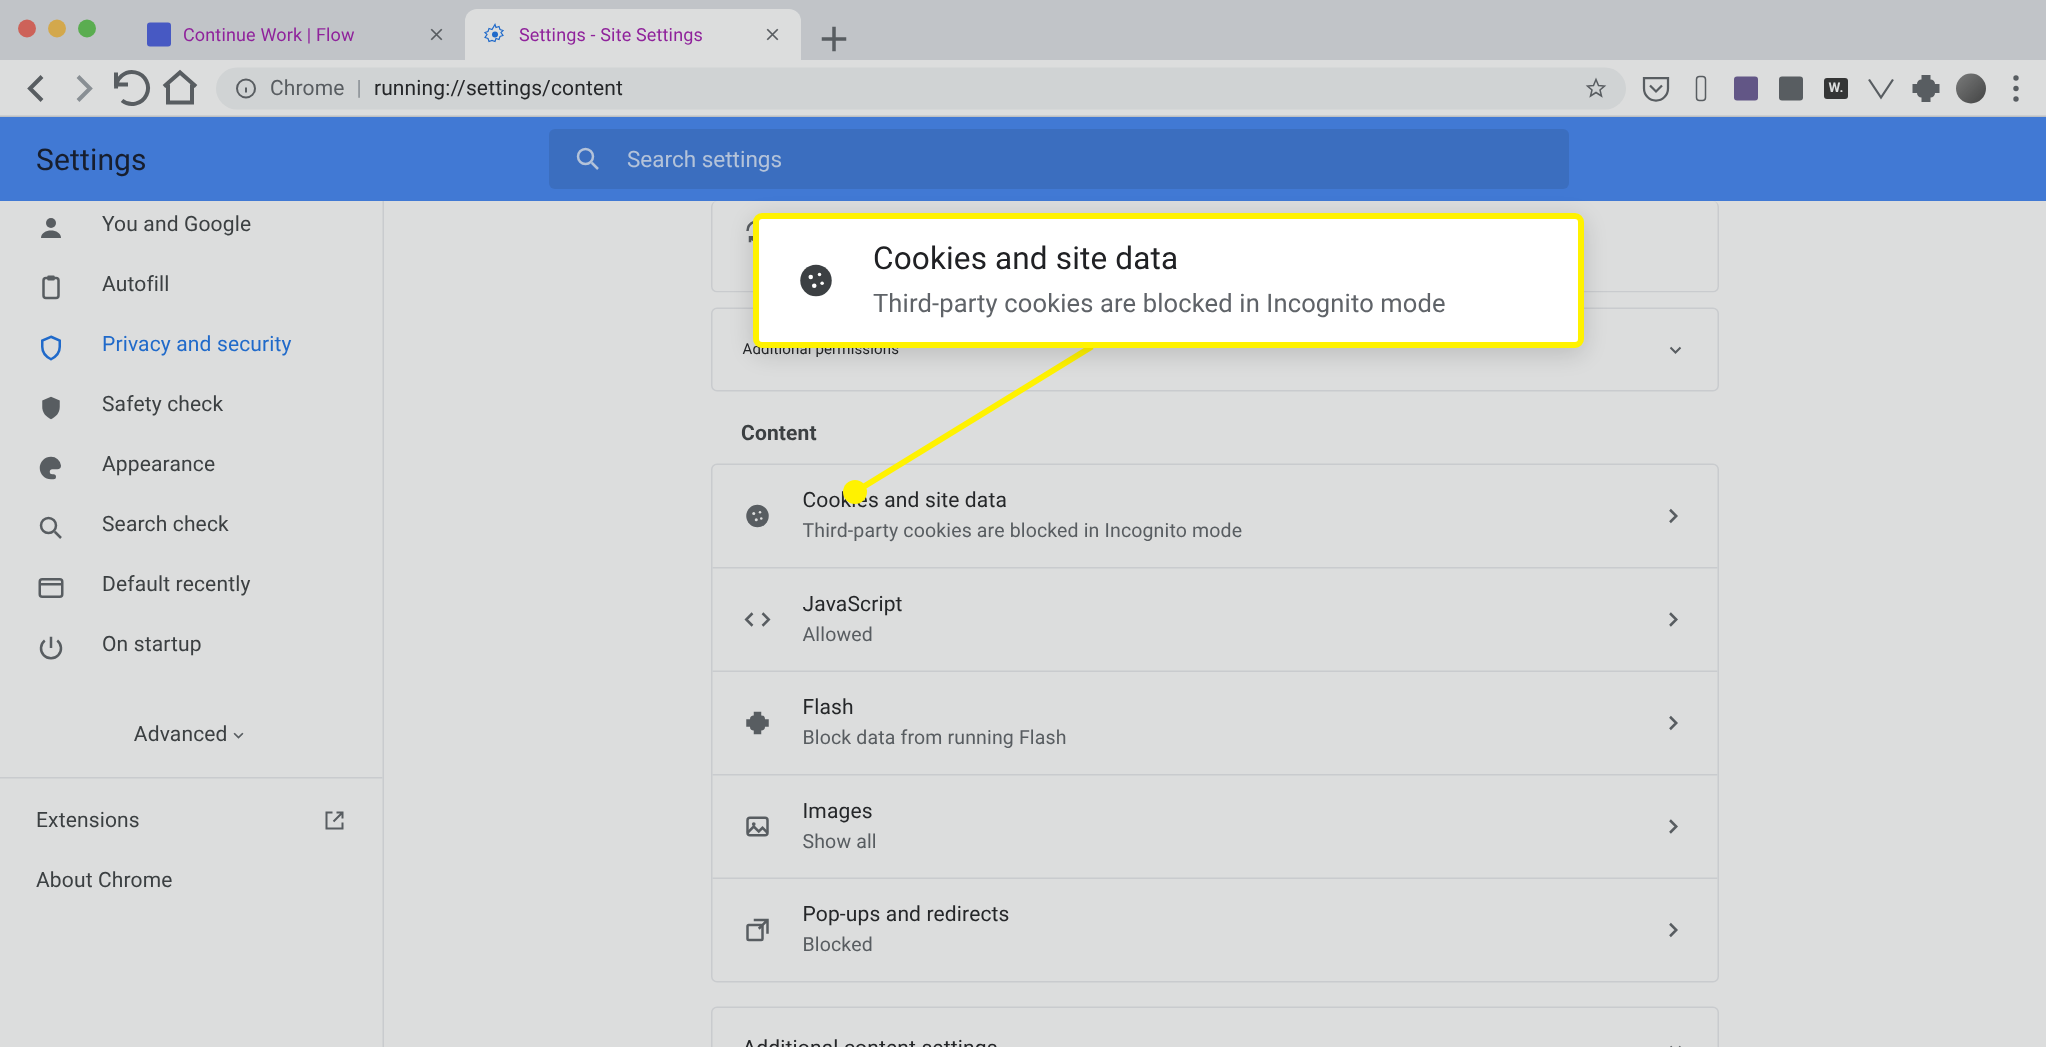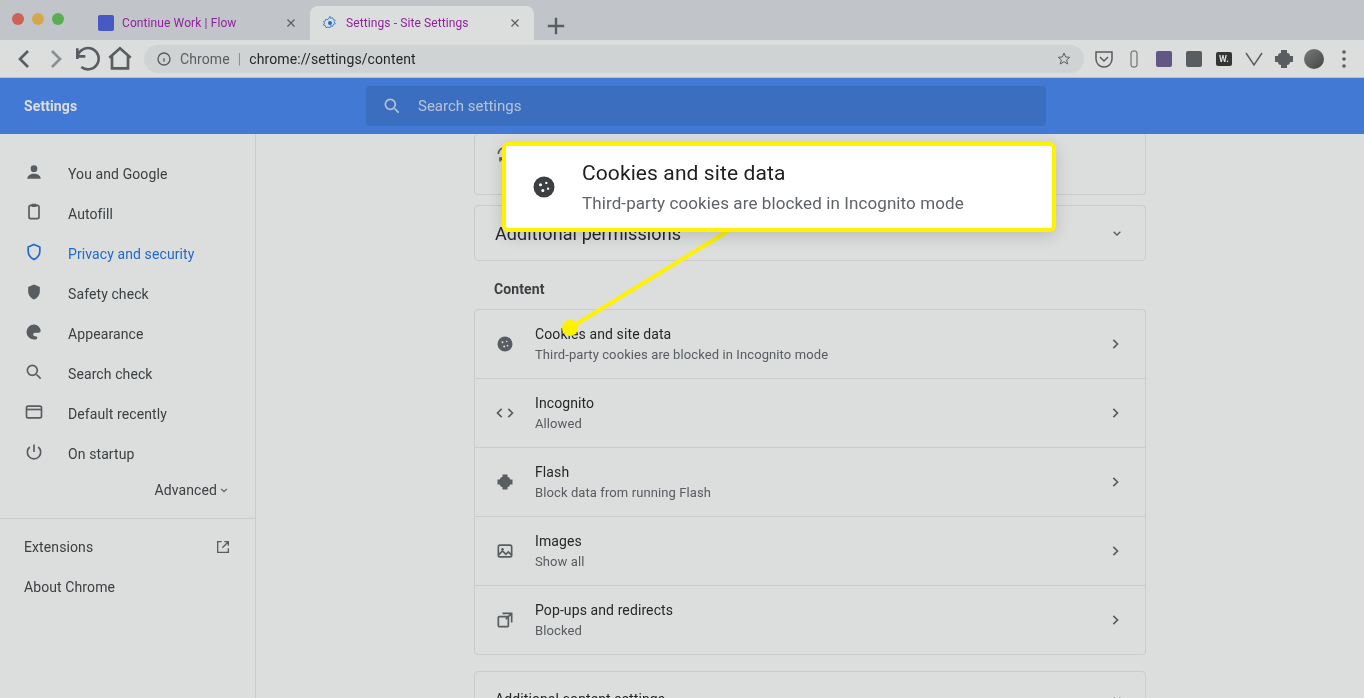--- a/index.html
+++ b/index.html
@@ -14,31 +14,31 @@
 .tabx{width:14px;height:14px;color:#5f6368}
 .newtab{width:28px;height:28px;display:flex;align-items:center;justify-content:center;margin-left:8px}
 .toolbar{position:absolute;top:40px;left:0;right:0;height:38px;background:#fff;display:flex;align-items:center;padding:0 8px;border-bottom:1px solid #dadce0}
 .tbtn{width:32px;height:32px;display:flex;align-items:center;justify-content:center;color:#5f6368}
 .addr{flex:1;height:28px;background:#f1f3f4;border-radius:14px;margin:0 8px;display:flex;align-items:center;padding:0 12px;font-size:14px;color:#202124;gap:8px}
 .addr-prefix{color:#5f6368}
 .addr-sep{color:#9aa0a6}
 .ticons{display:flex;align-items:center;gap:6px}
 .ticon{width:24px;height:24px;display:flex;align-items:center;justify-content:center;color:#5f6368}
 .header{position:absolute;top:78px;left:0;right:0;height:56px;background:#4285f4;display:flex;align-items:center;padding:0 24px}
-.htitle{color:#ffffff;font-size:14px;font-weight:700}
+.htitle{color:#0f172a;font-size:20px;font-weight:400}
 .searchwrap{position:absolute;left:366px;width:680px}
 .search{height:40px;background:#3b78db;border-radius:4px;display:flex;align-items:center;padding:0 16px;gap:16px}
 .search input{background:transparent;border:none;color:#ffffff;font-size:15px;flex:1;outline:none}
 .search input::placeholder{color:#cfe0fb}
 .sidebar{position:absolute;top:134px;left:0;width:256px;bottom:0;background:#fff;border-right:1px solid #e8eaed;padding-top:8px}
-.sitem{height:40px;display:flex;align-items:flex-end;padding:0 24px;gap:24px;font-size:14px;color:#3c4043;cursor:pointer}
+.sitem{height:40px;display:flex;align-items:flex-start;padding:0 24px;gap:24px;font-size:14px;color:#3c4043;cursor:pointer}
 .sitem.active{color:#1a73e8}
 .sitem.active .sicon{color:#1a73e8}
 .sicon{width:20px;height:20px;color:#5f6368;flex-shrink:0}
-.adv{height:40px;display:flex;align-items:center;padding:0 24px;font-size:14px;color:#3c4043;justify-content:flex-end;cursor:pointer;margin-top:8px}
+.adv{height:40px;display:flex;align-items:center;padding:0 24px;font-size:14px;color:#3c4043;justify-content:center;cursor:pointer;margin-top:8px}
 .sdiv{border-top:1px solid #e8eaed;margin:8px 0}
 .sfoot{height:40px;display:flex;align-items:center;padding:0 24px;font-size:14px;color:#3c4043;justify-content:space-between;cursor:pointer}
 .main{position:absolute;top:134px;left:256px;right:0;bottom:0;background:#fff;overflow:hidden}
 .content{max-width:680px;margin:0 auto;padding:0 4px}
 .card{border:1px solid #e8eaed;border-radius:4px;margin-bottom:16px}
 .row{min-height:64px;display:flex;align-items:center;padding:14px 20px;gap:20px;border-top:1px solid #e8eaed;cursor:pointer}
 .row:first-child{border-top:none}
 .ricon{width:20px;height:20px;color:#5f6368;flex-shrink:0}
 .rtexts{flex:1}
 .rtitle{font-size:14px;color:#202124;line-height:20px}
@@ -112,21 +112,21 @@
         <path d="M4 11l8-7 8 7M6 10v9h12v-9" stroke="#5f6368" stroke-width="2" fill="none"></path>
       </svg>
     </div>
   <div class="addr">
     <span style="width:16px;height:16px"><svg viewBox="0 0 24 24">
           <circle cx="12" cy="12" r="9" stroke="#5f6368" stroke-width="2" fill="none"></circle>
           <path d="M12 8v.01M12 11v5" stroke="#5f6368" stroke-width="2"></path>
         </svg></span>
     <span class="addr-prefix">Chrome</span>
     <span class="addr-sep">|</span>
-    <span>chrome://settings/content</span>
+    <span>running://settings/content</span>
     <span style="flex:1"></span>
     <span style="width:16px;height:16px"><svg viewBox="0 0 24 24">
           <path d="M12 3l2.5 6 6 .5-4.5 4 1.5 6-5.5-3.5L6.5 19.5 8 13.5 3.5 9.5l6-.5z" stroke="#5f6368" stroke-width="1.5" fill="none"></path>
         </svg></span>
   </div>
   <div class="ticons">
     <div class="ticon">
         <svg viewBox="0 0 24 24">
           <path d="M4 5h16v7a8 8 0 0 1-16 0zM8 10l4 4 4-4" stroke="#5f6368" stroke-width="1.5" fill="none"></path>
         </svg>
@@ -258,21 +258,21 @@
       <span class="ricon"><svg viewBox="0 0 24 24">
             <path d="M4 12a8 8 0 0 1 14-5M20 12a8 8 0 0 1-14 5M18 3v4h-4M6 21v-4h4" stroke="currentColor" stroke-width="2" fill="none"></path>
           </svg></span>
       <div class="rtexts">
         <div class="rtitle">Background sync</div>
         <div class="rsub">Allow recently</div>
       </div>
     </div>
 
     <div class="exprow" style="margin-top:10px">
-      <span style="font-size:18px;color:#202124">Additional permissions</span>
+      <span style="font-size:10px;color:#202124">Additional permissions</span>
       <span style="width:16px;height:16px"><svg viewBox="0 0 24 24">
             <path d="M7 10l5 5 5-5" stroke="#5f6368" stroke-width="2" fill="none"></path>
           </svg></span>
     </div>
 
     <div class="sect">Content</div>
 
     <div class="card">
       <div class="row">
         <span class="ricon"><svg viewBox="0 0 24 24">
@@ -288,21 +288,21 @@
           </div>
         <span class="rarrow"><svg viewBox="0 0 24 24">
               <path d="M10 7l5 5-5 5" stroke="currentColor" stroke-width="2" fill="none"></path>
             </svg></span>
       </div>
       <div class="row">
         <span class="ricon"><svg viewBox="0 0 24 24">
               <path d="M8 7l-5 5 5 5M16 7l5 5-5 5" stroke="currentColor" stroke-width="2" fill="none"></path>
             </svg></span>
         <div class="rtexts">
-            <div class="rtitle">Incognito</div>
+            <div class="rtitle">JavaScript</div>
             <div class="rsub">Allowed</div>
           </div>
         <span class="rarrow"><svg viewBox="0 0 24 24">
               <path d="M10 7l5 5-5 5" stroke="currentColor" stroke-width="2" fill="none"></path>
             </svg></span>
       </div>
       <div class="row">
         <span class="ricon"><svg viewBox="0 0 24 24">
               <path d="M9 3h6v3a3 3 0 0 1 3 3h3v6h-3a3 3 0 0 1-3 3v3H9v-3a3 3 0 0 1-3-3H3V9h3a3 3 0 0 1 3-3z" fill="currentColor"></path>
             </svg></span>

